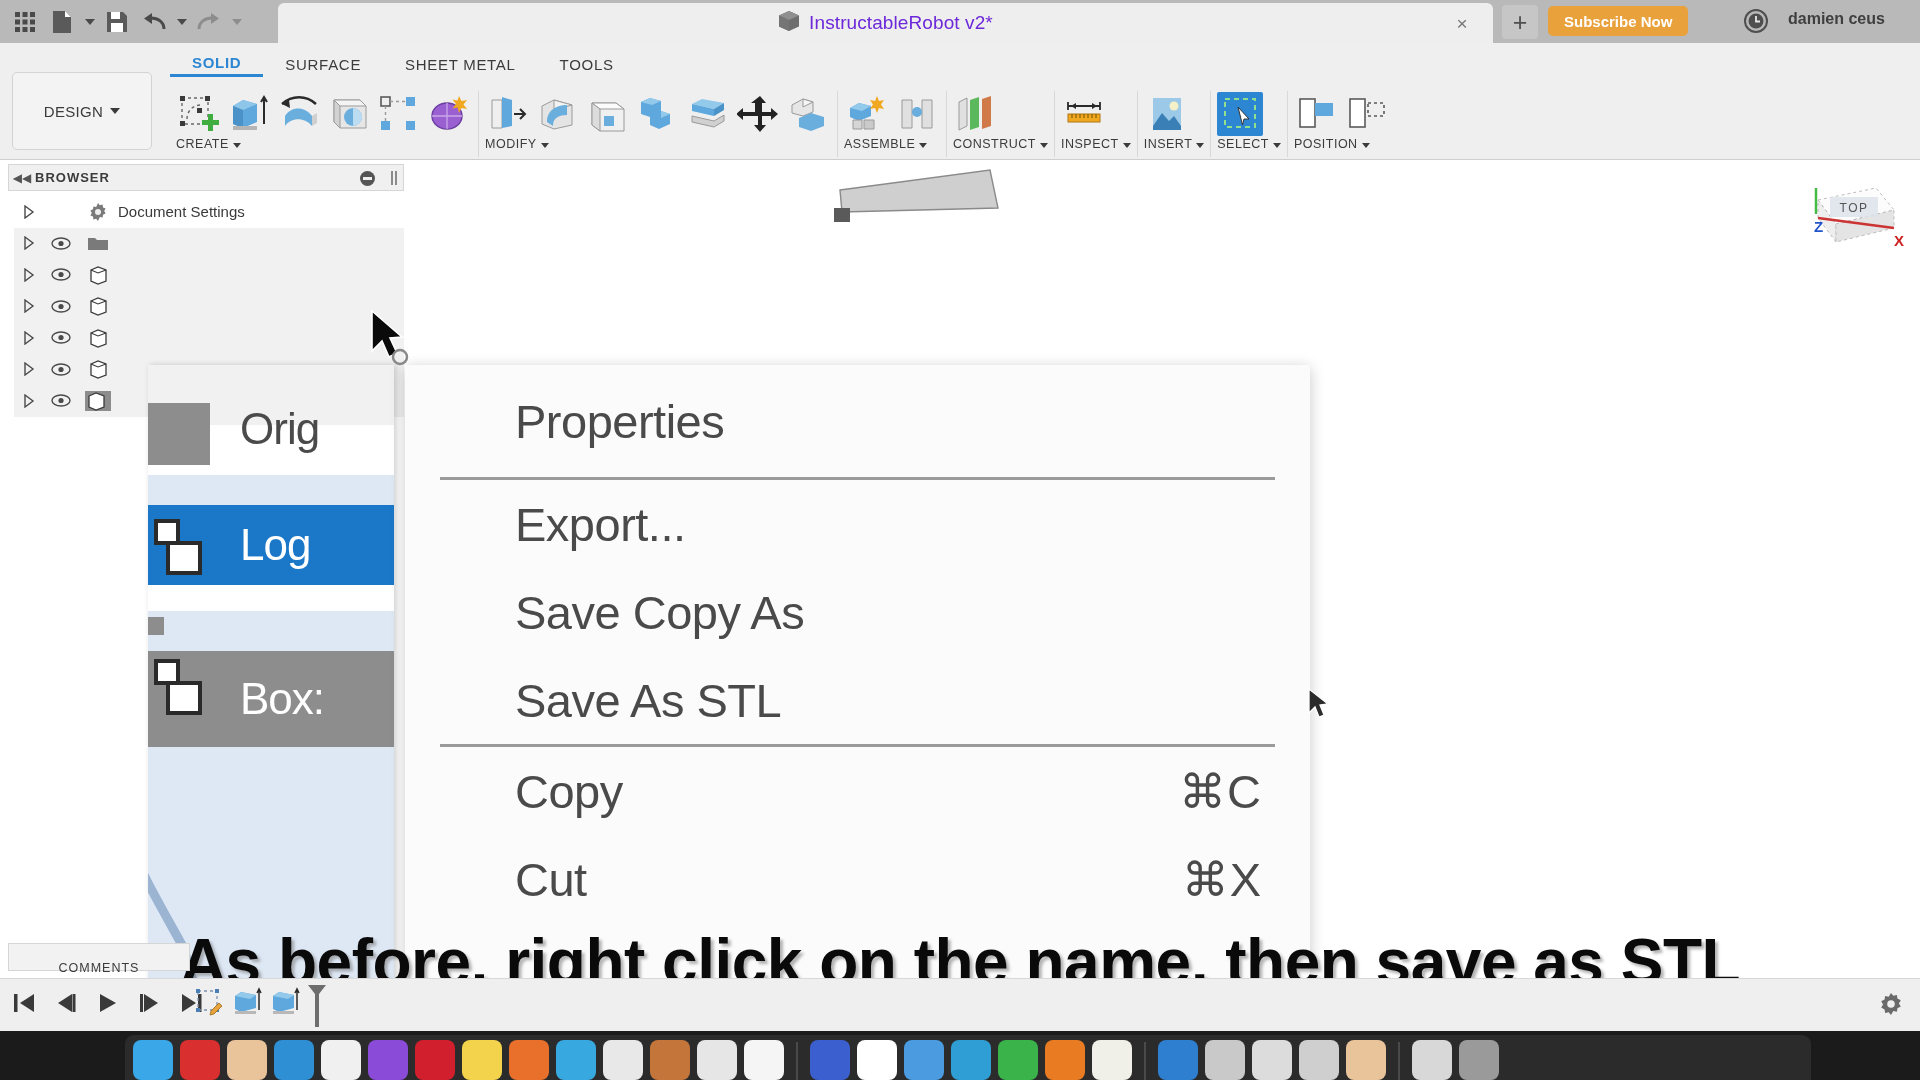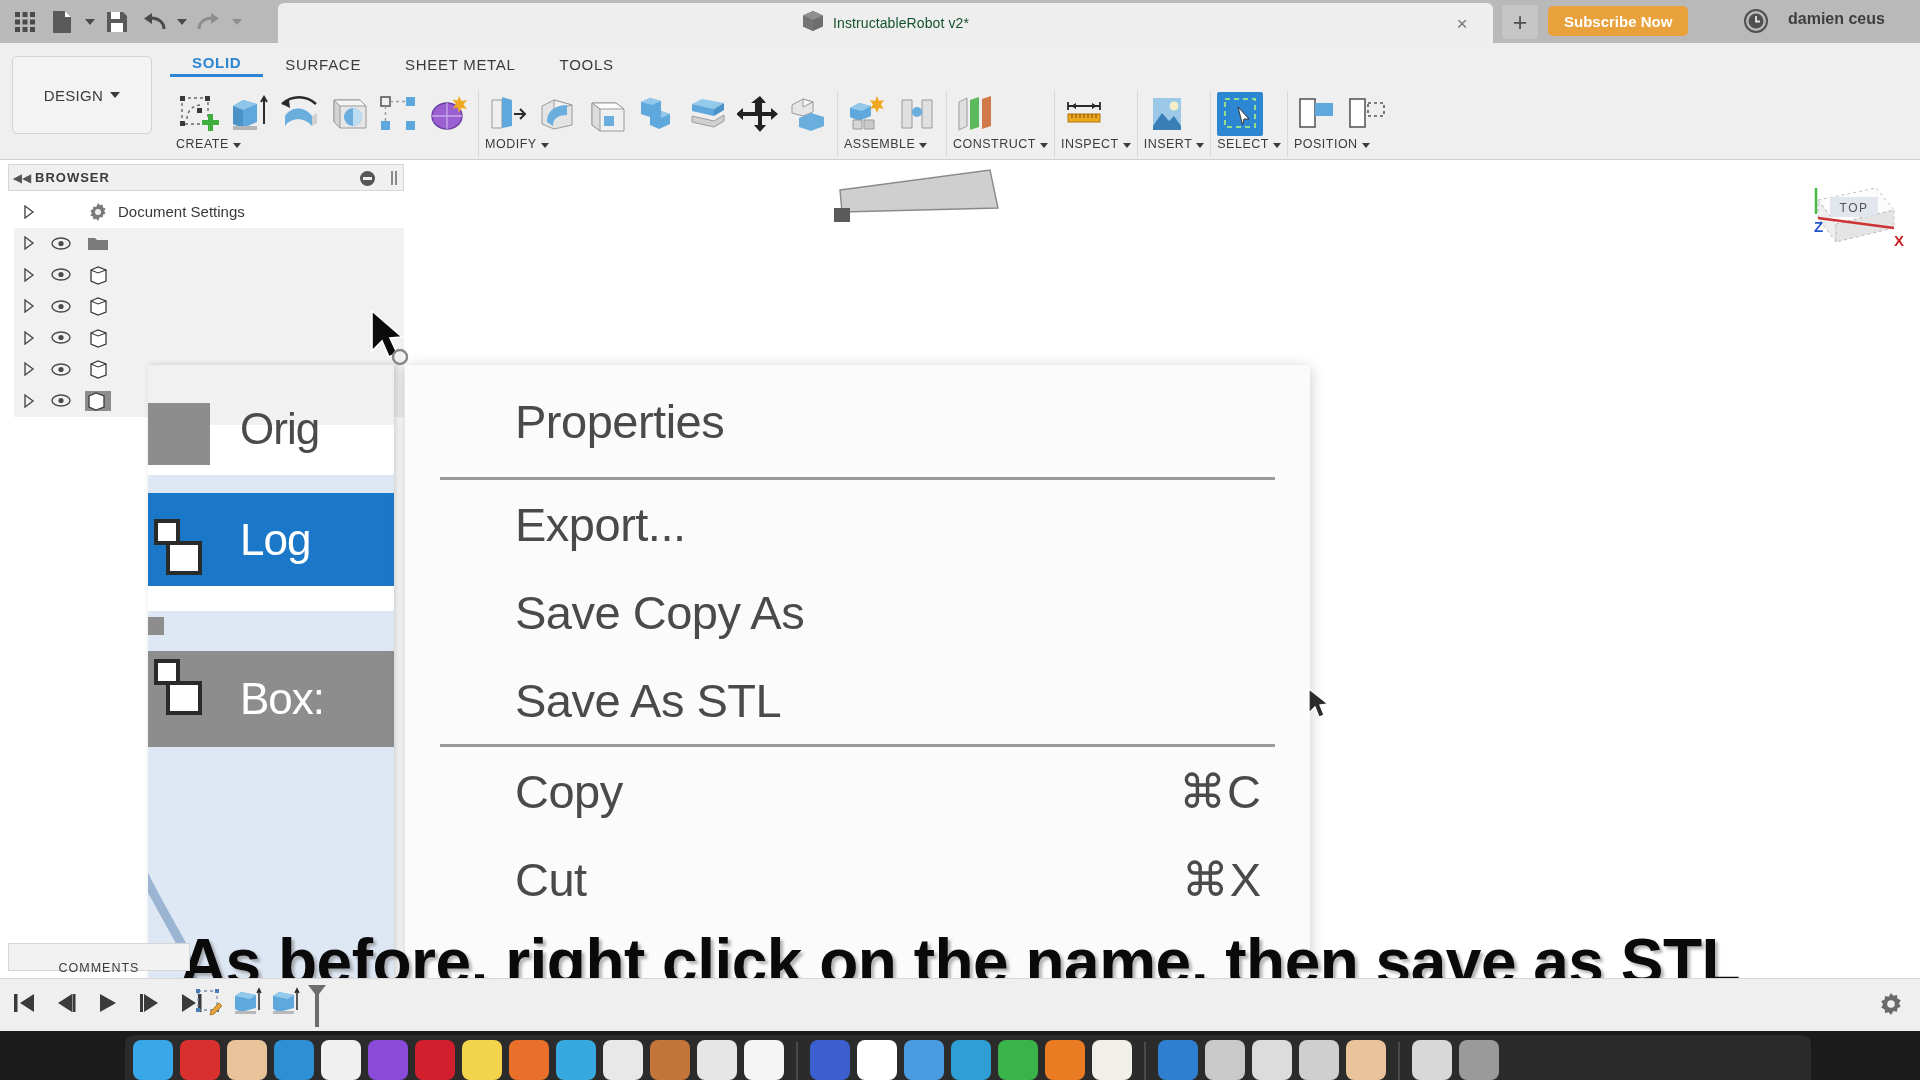--- a/index.html
+++ b/index.html
@@ -21,36 +21,36 @@
   .tb-caret { width:15px; height:34px; display:flex; align-items:center; justify-content:center; }
   .tb-caret:after { content:""; border-left:5px solid transparent; border-right:5px solid transparent;
                     border-top:6px solid #4a4a4a; }
   .tb-caret.dim:after { border-top-color:#8d8d8d; }
 
   .tabstrip { position:absolute; left:278px; top:0; height:43px; right:0; background:#b9b9b9; }
   .doctab { position:absolute; left:0; top:3px; width:1215px; height:40px;
             background:#eeeeee; border-radius:6px 6px 0 0;
             display:flex; align-items:center; justify-content:center; }
   .doctab .cubeicon { margin-right:9px; }
-  .doctab-title { font-size:14px; color:#14532d; letter-spacing:.1px; }
+  .doctab-title { font-size:19px; color:#6d28d9; letter-spacing:.1px; }
   .tab-close { position:absolute; right:22px; top:12px; width:18px; height:18px;
                color:#777; font-size:19px; line-height:17px; text-align:center; }
   .tab-new { position:absolute; left:1224px; top:5px; width:36px; height:34px;
              background:#c6c6c6; border-radius:4px; color:#4f4f4f;
              display:flex; align-items:center; justify-content:center; font-size:25px; line-height:25px; }
   .subscribe { position:absolute; left:1270px; top:6px; height:30px; padding:0 16px;
                background:#e9a13b; border-radius:5px; color:#fff; font-size:15px; font-weight:bold;
                display:flex; align-items:center; }
   .clock-ico { position:absolute; left:1465px; top:8px; width:26px; height:26px; }
   .username { position:absolute; left:1510px; top:10px; font-size:16px; color:#3f3f3f; font-weight:bold;}
 
   
   .ribbon { position:absolute; left:0; top:43px; width:1920px; height:117px;
             background:#efefef; border-bottom:1px solid #cfcfcf; }
-  .design-box { position:absolute; left:12px; top:13px; width:140px; height:78px;
+  .design-box { position:absolute; left:12px; top:29px; width:140px; height:78px;
                 border:1px solid #d3d3d3; border-radius:5px; background:#f3f3f3;
                 display:flex; align-items:center; justify-content:center; }
   .design-box span { font-size:15px; color:#3b3b3b; letter-spacing:.3px; }
   .design-box .cv { margin-left:7px; border-left:5px solid transparent; border-right:5px solid transparent;
                     border-top:6px solid #3b3b3b; display:inline-block; }
 
   .tabrow { position:absolute; left:170px; top:8px; display:flex; gap:0; }
   .rtab { padding:0 22px; height:26px; font-size:15px; color:#3b3b3b; letter-spacing:.7px;
           display:flex; align-items:center; }
   .rtab.active { color:#2d86d2; border-bottom:3px solid #2d86d2; font-weight:bold;}
@@ -625,21 +625,21 @@
     </div>
 
     <div class="magnify">
       <div style="position:absolute;left:0;top:0;width:246px;height:60px;background:#f1f1f1;"></div>
       <div class="mag-row" style="top:18px; height:92px;">
         <span style="width:92px;"></span>
         <span class="mag-text">Orig</span>
       </div>
       <div style="position:absolute;left:0;top:38px;width:62px;height:62px;background:#8d8d8d;"></div>
       <div class="mag-light" style="top:110px; height:30px;"></div>
-      <div class="mag-row sel" style="top:128px; height:93px;">
+      <div class="mag-row sel" style="top:140px; height:80px;">
         <span style="width:92px;"></span>
         <span class="mag-text">Log</span>
       </div>
       <svg style="position:absolute;left:6px;top:150px;" width="70" height="80">
         <path d="M2 6h22v22H2z" fill="#fff" stroke="#2a2a2a" stroke-width="4"></path>
         <path d="M14 28h32v30H14z" fill="#fff" stroke="#2a2a2a" stroke-width="4"></path>
       </svg>
       <div class="mag-light" style="top:246px; height:40px;"></div>
       <div style="position:absolute;left:0;top:252px;width:16px;height:18px;background:#8d8d8d;"></div>
       <div class="mag-row grayband" style="top:286px; height:96px;">

